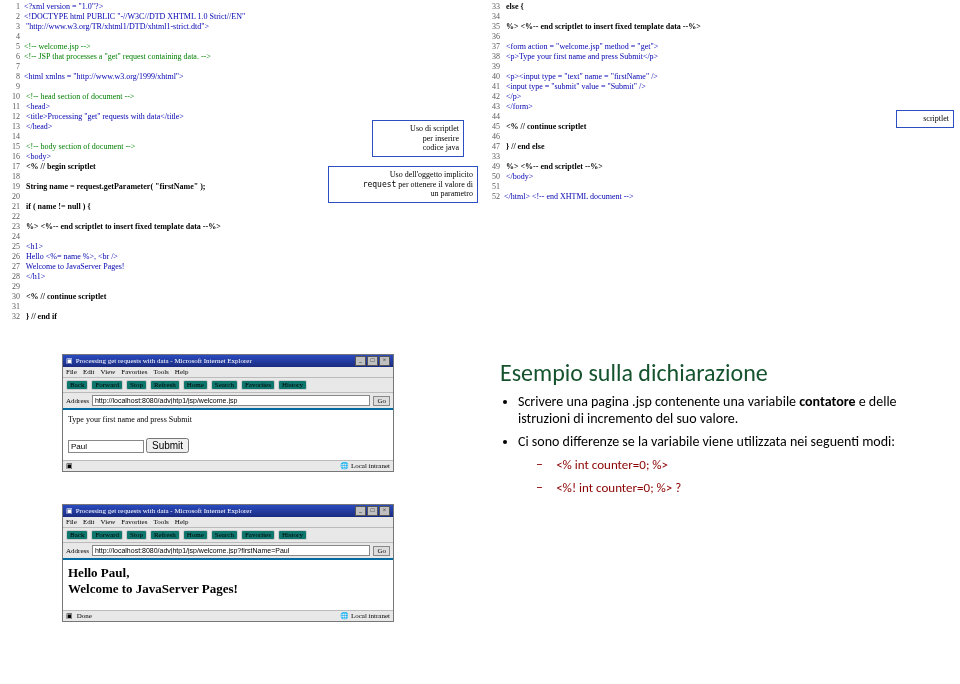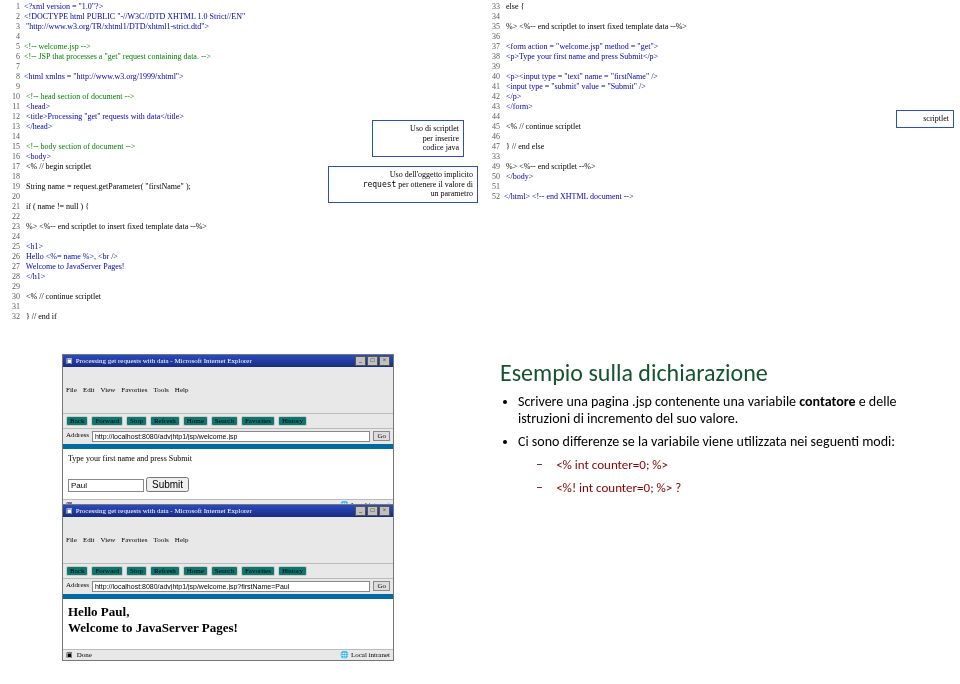--- a/index.html
+++ b/index.html
@@ -22,21 +22,21 @@
     color: #0000B0;
   }
   .codeblock .ln {
     display: inline-block;
     width: 18px;
     color: #5a5a5a;
     text-align: right;
     margin-right: 4px;
   }
   .codeblock .green { color: #008000; }
-  .codeblock .plain { color: #000; }
+  .codeblock .plain { color: #000; font-weight: bold; }
   
   .anno {
     position: absolute;
     border: 1px solid #2b4fc0;
     background: #fff;
     font-size: 8px;
     color: #000;
     text-align: right;
     padding: 3px 4px;
     line-height: 1.2;
@@ -67,21 +67,21 @@
     width:9px;height:8px;
     background:#c0c0c0;
     border:1px solid #555;
     font-size:6px;
     line-height:7px;
     text-align:center;
     color:#000;
   }
   .menubar {
     background:#e8e8e8;
-    padding:19px 3px;
+    padding:1px 3px;
     font-size:7px;
     color:#000;
     border-bottom:1px solid #bbb;
     display:flex;
     gap:6px;
   }
   .toolbar {
     background:#e8e8e8;
     padding:2px 3px;
     font-size:7px;
@@ -92,25 +92,25 @@
   }
   .toolbar .tbtn {
     display:inline-block;
     padding:0 3px;
     border:1px solid #ccc;
     background:#0f766e;
     border-radius:2px;
   }
   .addr {
     display:flex;
-    align-items:flex-start;
+    align-items:center;
     gap:3px;
     padding:2px 3px;
     font-size:7px;
-    border-bottom:5px solid #0369a1;
+    border-bottom:2px solid #0369a1;
   }
   .addr input {
     flex:1;
     font-size:7px;
     padding:1px 2px;
     border:1px solid #888;
   }
   .addr .go {
     border:1px solid #888;
     padding:0 3px;

